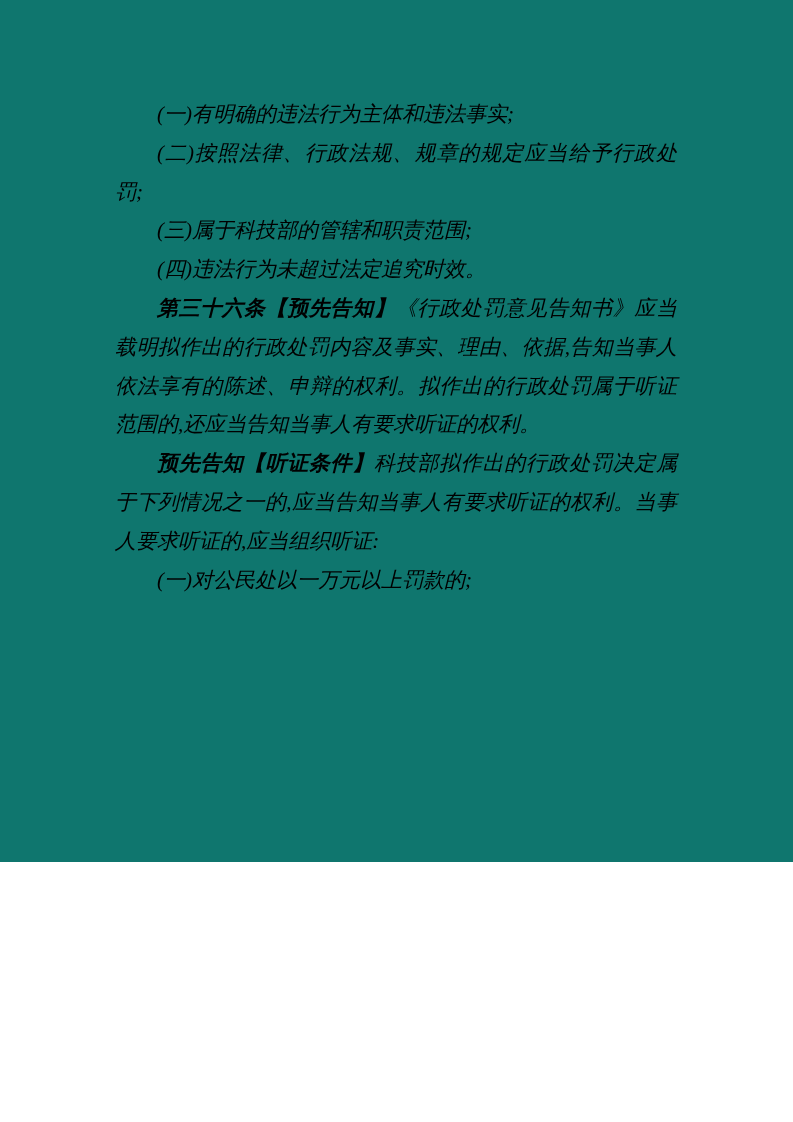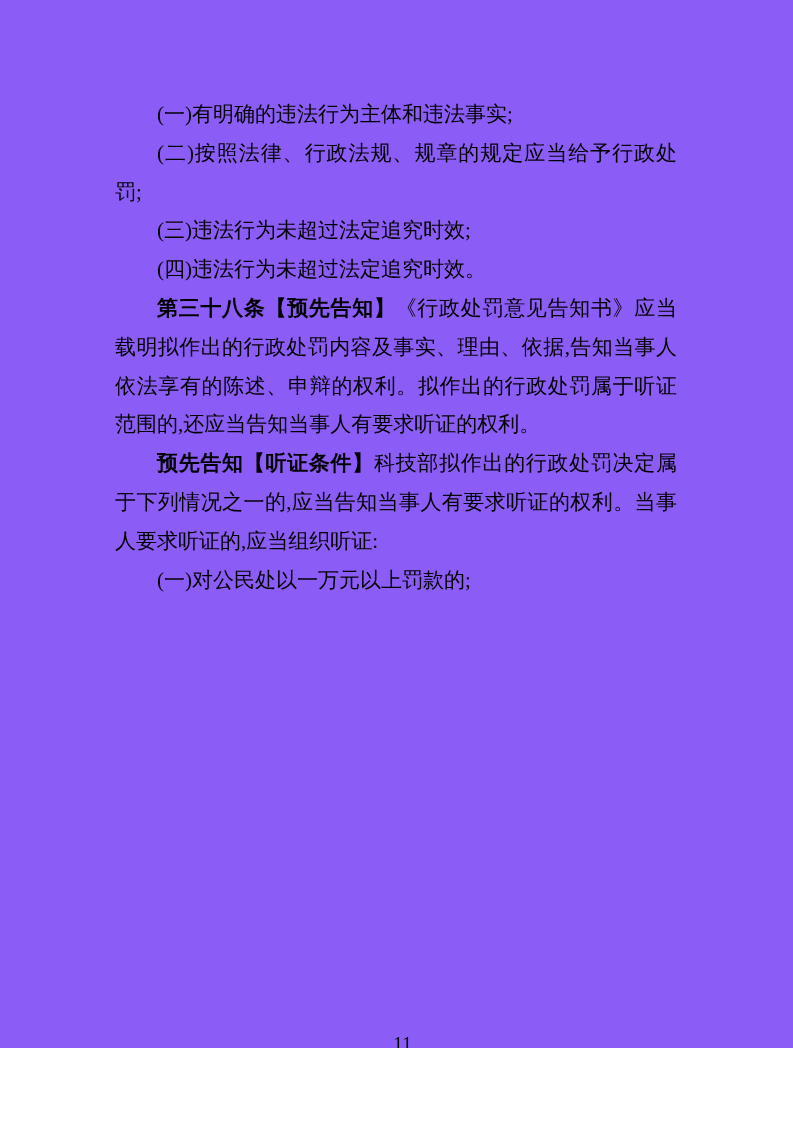--- a/index.html
+++ b/index.html
@@ -3,25 +3,26 @@
 <meta charset="utf-8">
 <style>
   html, body {
     margin: 0;
     padding: 0;
     background: #ffffff;
   }
   .page {
     position: relative;
     width: 793px;
-    height: 1048px;
-    background: #8b5cf6;
+    height: 862px;
+    background: #0f766e;
     color: #000000;
     font-family: "Liberation Serif", "DejaVu Serif", serif;
     overflow: hidden;
+    font-style: italic;
   }
   .content {
     position: absolute;
     left: 115px;
     top: 95px;
     width: 562px;
   }
   .para {
     margin: 0;
     font-size: 21px;
@@ -55,25 +56,25 @@
 </head>
 <body>
 
 <div class="page">
   <div class="content">
 
     <p class="para item">(一)有明确的违法行为主体和违法事实;</p>
 
     <p class="para item">(二)按照法律、行政法规、规章的规定应当给予行政处罚;</p>
 
-    <p class="para item">(三)违法行为未超过法定追究时效;</p>
+    <p class="para item">(三)属于科技部的管辖和职责范围;</p>
 
     <p class="para item">(四)违法行为未超过法定追究时效。</p>
 
-    <p class="para article"><span class="lead">第三十八条【预先告知】</span><span>《行政处罚意见告知书》应当载明拟作出的行政处罚内容及事实、理由、依据,告知当事人依法享有的陈述、申辩的权利。拟作出的行政处罚属于听证范围的,还应当告知当事人有要求听证的权利。</span></p>
+    <p class="para article"><span class="lead">第三十六条【预先告知】</span><span>《行政处罚意见告知书》应当载明拟作出的行政处罚内容及事实、理由、依据,告知当事人依法享有的陈述、申辩的权利。拟作出的行政处罚属于听证范围的,还应当告知当事人有要求听证的权利。</span></p>
 
 
 
 
 
     <p class="para article"><span class="lead">预先告知【听证条件】</span><span>科技部拟作出的行政处罚决定属于下列情况之一的,应当告知当事人有要求听证的权利。当事人要求听证的,应当组织听证:</span></p>
 
     <p class="para item">(一)对公民处以一万元以上罚款的;</p>
 
 

